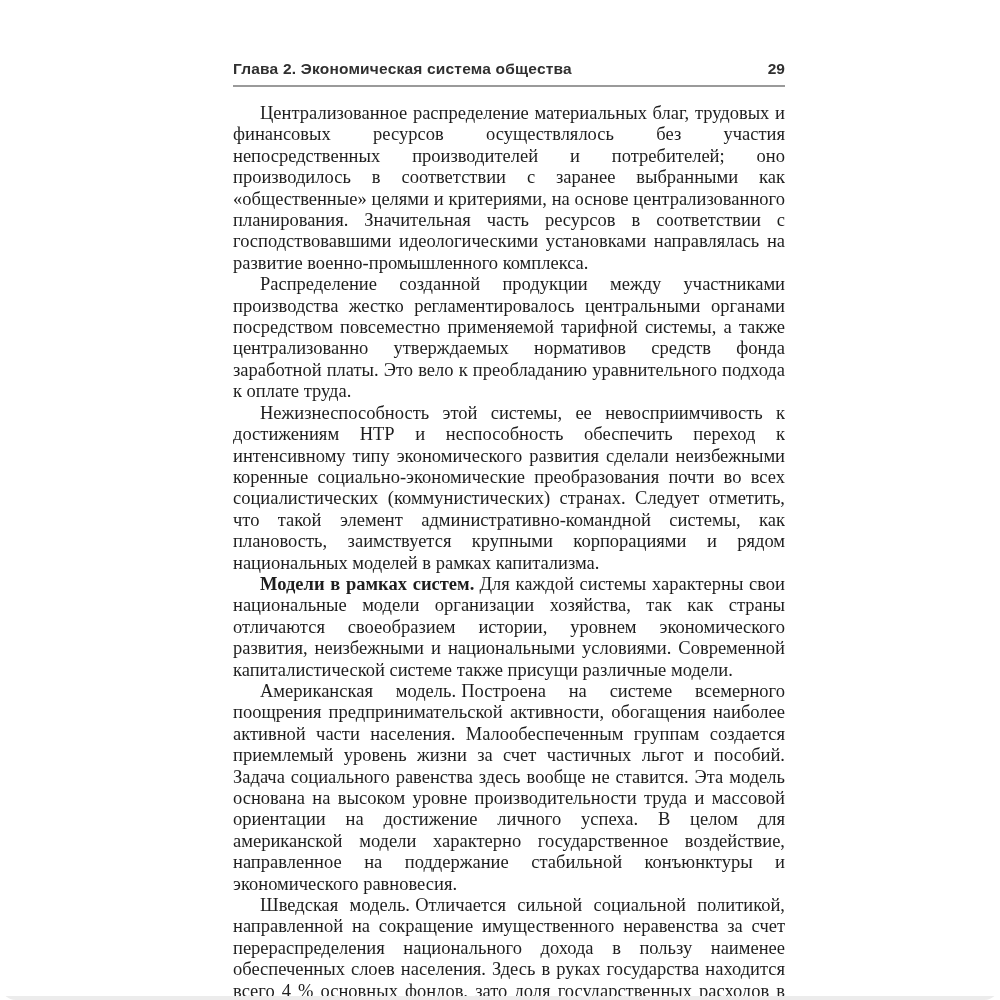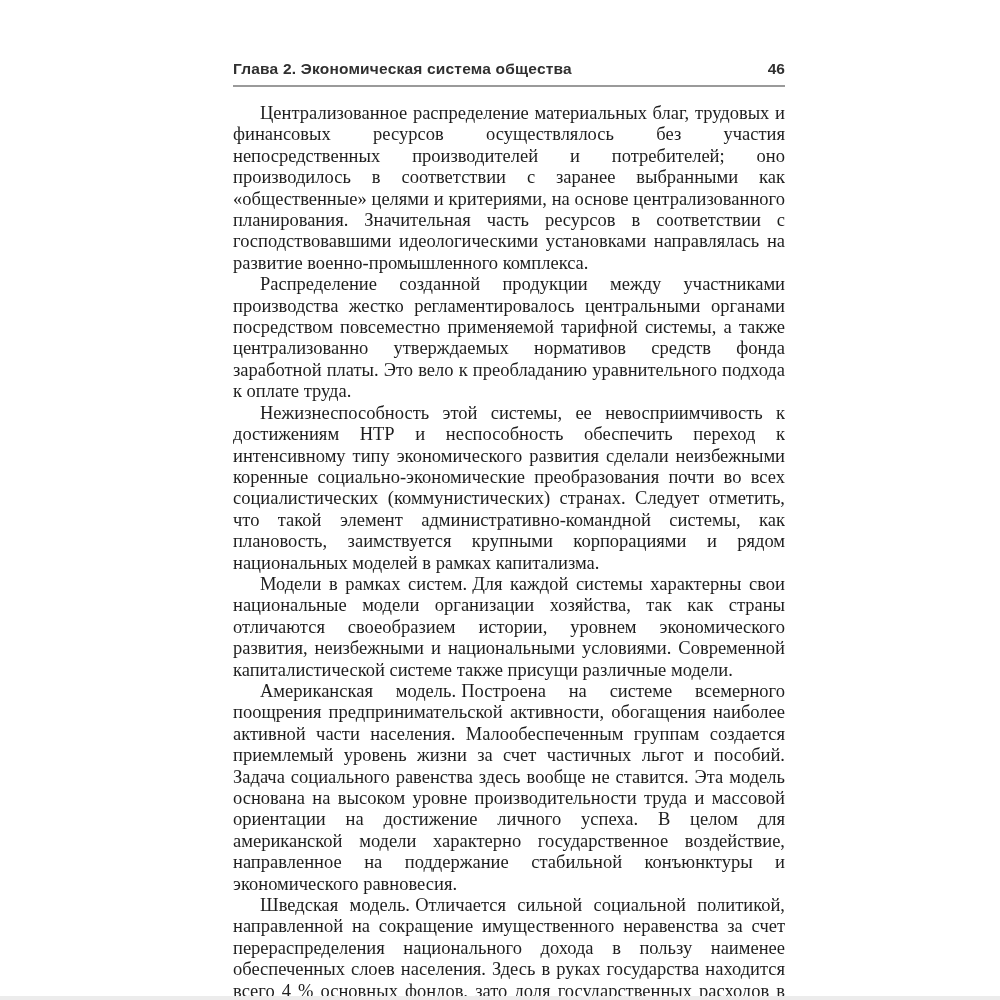--- a/index.html
+++ b/index.html
@@ -6,20 +6,21 @@
     margin: 0;
     padding: 0;
     background: #ffffff;
   }
   .page {
     position: relative;
     width: 1000px;
     height: 1000px;
     background: #ffffff;
     overflow: hidden;
+    border-radius: 16px;
   }
   .content {
     position: absolute;
     left: 233px;
     top: 60px;
     width: 552px;
   }
   .running-head {
     display: flex;
     justify-content: space-between;
@@ -44,21 +45,21 @@
     font-size: 18.5px;
     line-height: 21.4px;
     color: #1e1e1e;
     text-align: justify;
   }
   .para {
     margin: 0;
     text-indent: 27px;
   }
   .lead-bold {
-    font-weight: normal;
+    font-weight: bold;
     margin-right: 0.28em;
   }
   .lead-italic {
     margin-right: 0.28em;
   }
   .scan-edge {
     position: absolute;
     left: 0;
     right: 0;
     bottom: 0;
@@ -67,21 +68,21 @@
   }
 </style>
 </head>
 <body>
 
 <div class="page">
   <div class="content">
 
     <header class="running-head">
       <span class="chapter-title">Глава 2. Экономическая система общества</span>
-      <span class="page-number">46</span>
+      <span class="page-number">29</span>
     </header>
 
     <main class="body-text">
 
       <p class="para">
         <span>Централизованное распределение материальных благ, трудовых и финансовых ресурсов осуществлялось без участия непосредственных производителей и потребителей; оно производилось в соответствии с заранее выбранными как «общественные» целями и критериями, на основе централизованного планирования. Значительная часть ресурсов в соответствии с господствовавшими идеологическими установками направлялась на развитие военно-промышленного комплекса.</span>
       </p>
 
       <p class="para">
         <span>Распределение созданной продукции между участниками производства жестко регламентировалось центральными органами посредством повсеместно применяемой тарифной системы, а также централизованно утверждаемых нормативов средств фонда заработной платы. Это вело к преобладанию уравнительного подхода к оплате труда.</span>

